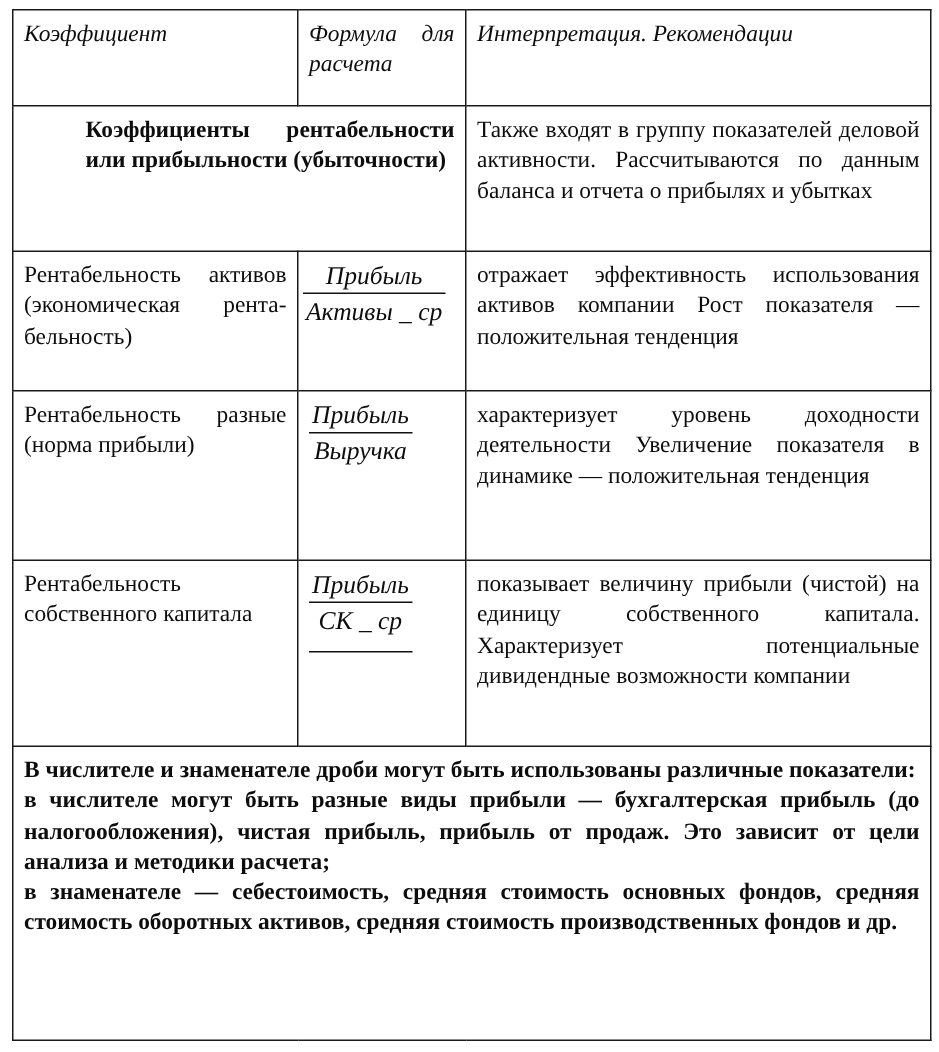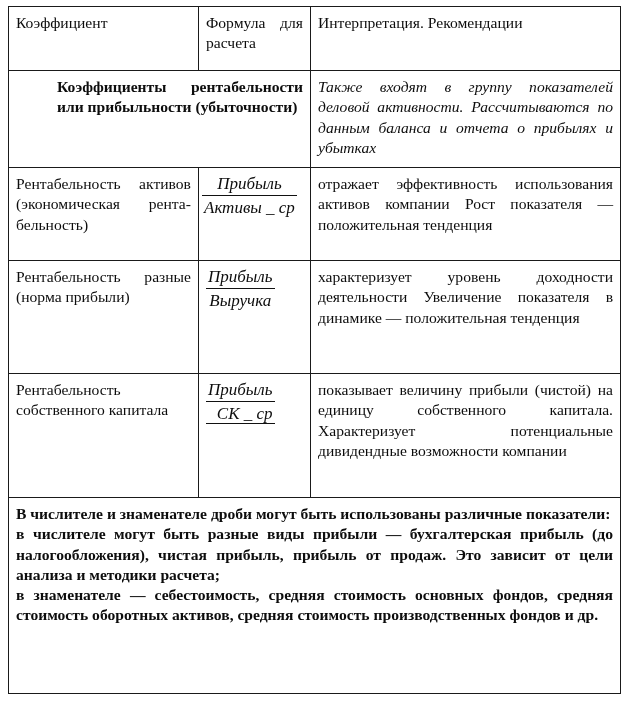--- a/index.html
+++ b/index.html
@@ -40,30 +40,30 @@
     text-justify: inter-word;
     hyphens: manual;
     box-sizing: border-box;
   }
 
   .col-name  { width: 190px; }
   .col-form  { width: 112px; }
   .col-inter { width: 310px; }
 
   
-  .hdr td { height: 64px; }
+  .hdr td { height: 64px; font-style: italic; }
   .hdr .cell-txt { display: block; }
 
   
   .group-row td.group-label {
     font-weight: bold;
     height: 97px;
     padding-left: 48px;
   }
-  .group-row td.group-desc { height: 97px; font-style: italic; }
+  .group-row td.group-desc { height: 97px; }
 
   
   td.formula {
     text-align: center;
     padding-top: 9px;
     overflow: visible;
   }
   .frac {
     display: inline-block;
     text-align: center;
@@ -76,22 +76,21 @@
     display: block;
     border-bottom: 1.4px solid #111;
     padding: 0 2px 1px 2px;
   }
   .frac .den {
     display: block;
     padding: 2px 2px 0 2px;
   }
   .frac.with-rule .den {
     border-bottom: 1.4px solid #111;
-    padding-bottom: 0;
-    text-align: right;
+    padding-bottom: 11px;
   }
   .frac.wide {
     margin-left: -4px;
   }
 
   
   .row-roa td { height: 93px; }
   .row-ros td { height: 113px; }
   .row-roe td { height: 124px; }
 

